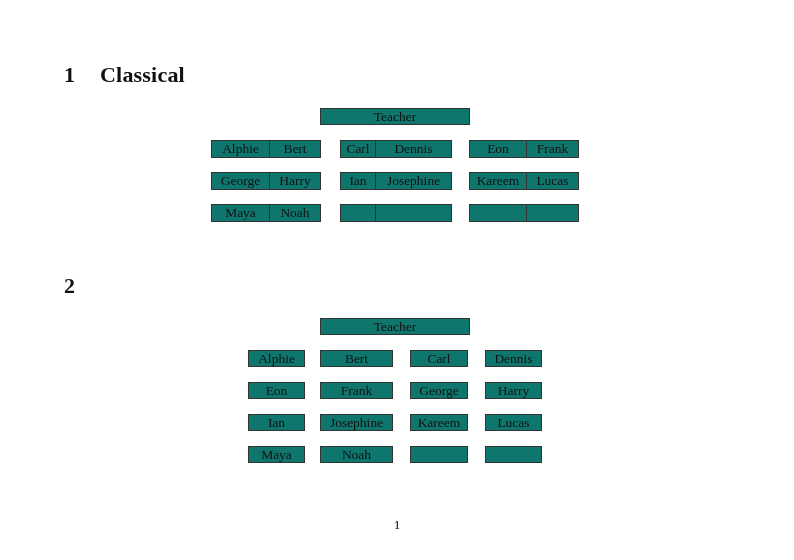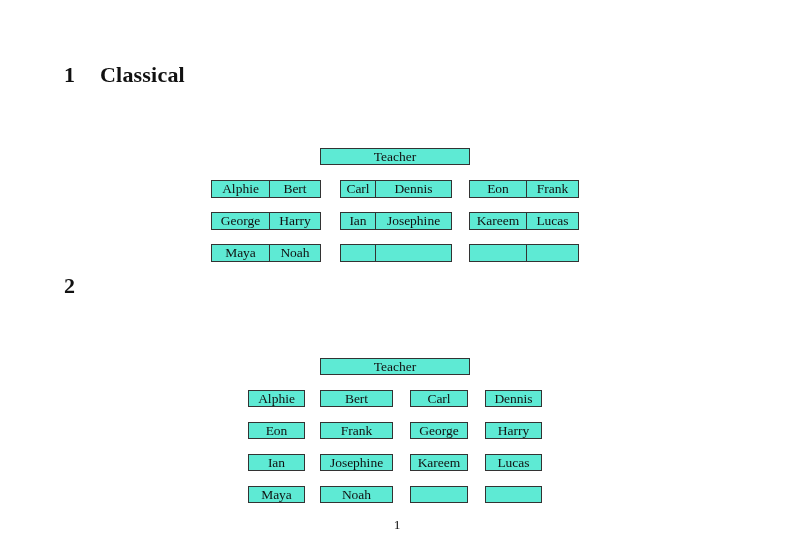--- a/index.html
+++ b/index.html
@@ -24,28 +24,27 @@
   }
   .section-heading .sec-num { width: 36px; }
   .heading-1 { top: 62px; }
   .heading-2 { top: 273px; }
 
   
   .box {
     position: absolute;
     box-sizing: border-box;
     border: 1px solid #333333;
-    background: #5eead4;
+    background: #0f766e;
     display: flex;
     align-items: center;
     justify-content: center;
     font-size: 13.5px;
     line-height: 1;
     white-space: nowrap;
-    margin-top: 40px;
   }
 
   
   .teacher { left: 320px; width: 150px; height: 17px; }
   .teacher-1 { top: 108px; }
   .teacher-2 { top: 318px; }
 
   
   .pair { justify-content: flex-start; height: 18px; padding: 0; }
   .cell {

